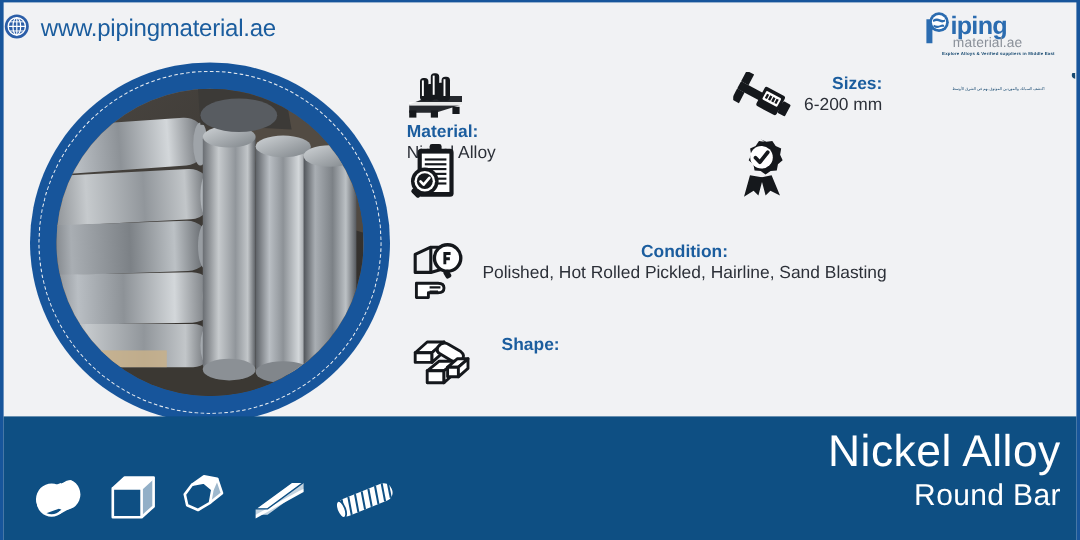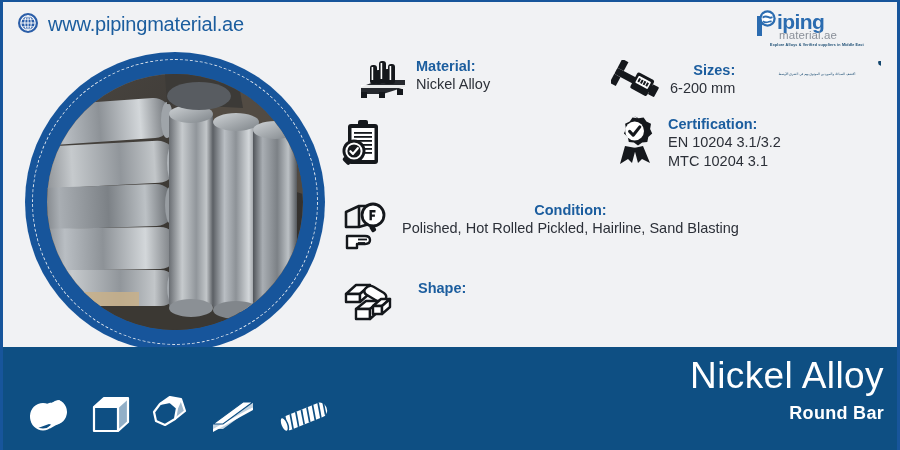--- a/index.html
+++ b/index.html
@@ -24,40 +24,39 @@
   }
 
   
   #header {
     position: absolute;
     left: 0; top: 0;
     width: 100%;
     height: 45px;
     display: flex;
     align-items: center;
-    padding-left: 14px;
   }
 
   #globe-icon {
     width: 22px; height: 22px;
     flex: 0 0 22px;
     margin-right: 9px;
   }
 
   #site-url {
     font-size: 20px;
     color: #1b5d9e;
     letter-spacing: -0.2px;
     white-space: nowrap;
   }
 
   
   #logo {
     position: absolute;
-    right: 16px;
+    right: 1px;
     top: 4px;
     width: 128px;
     text-align: right;
   }
   #logo-mark { display: block; width: 128px; height: 36px; }
   #logo-tagline {
     font-size: 3.6px;
     color: #15486f;
     font-weight: bold;
     letter-spacing: 0.15px;
@@ -142,21 +141,21 @@
     white-space: nowrap;
   }
   .spec-value {
     color: #2c3038;
     font-size: 14.5px;
     line-height: 19px;
     white-space: nowrap;
   }
 
   
-  #row-material     { left: 20px;   top: 4px; }
+  #row-material     { left: 0;   top: 4px; flex-direction: column; }
   #row-standard     { left: 0px;   top: 66px; }
   #row-sizes        { left: 272px; top: 8px; text-align: right; }
   #row-certification{ left: 272px; top: 62px; }
   #row-condition    { left: 4px;   top: 148px; text-align: center; }
   #row-shape        { left: 4px;   top: 226px; gap: 16px; }
 
   
   #banner {
     position: absolute;
     left: -3px;
@@ -175,23 +174,23 @@
   #banner-title {
     color: #ffffff;
     font-size: 37px;
     line-height: 42px;
     font-weight: normal;
     letter-spacing: 0.4px;
     white-space: nowrap;
   }
   #banner-subtitle {
     color: #ffffff;
-    font-size: 18px;
+    font-size: 25px;
     line-height: 32px;
-    font-weight: bold;
+    font-weight: normal;
     letter-spacing: 0.3px;
     white-space: nowrap;
     text-align: right;
   }
 
   #banner-shapes {
     position: absolute;
     left: 26px;
     bottom: 14px;
     display: flex;
@@ -406,25 +405,20 @@
         <svg width="48" height="52" viewBox="0 0 48 52">
           <g fill="#15181c">
             <path d="M14 32 L9 50 L17 45 L21 49 L25 34 Z"></path>
             <path d="M32 32 L39 49 L31 45 L27 49 L23 34 Z"></path>
           </g>
           <path d="M23 2 l4.6 2.2 l5 -0.8 l2.8 4.2 l4.6 2.2 l-0.9 5.1 l2.1 4.7 l-3.9 3.3 l-1 5.1 l-5.1 0.5 l-4.2 3 l-4.1 -3 l-5.1 -0.5 l-1 -5.1 l-3.9 -3.3 l2.1 -4.7 l-0.9 -5.1 l4.6 -2.2 l2.8 -4.2 l5 0.8 z" fill="#15181c"></path>
           <circle cx="23.6" cy="17" r="9.4" fill="#ffffff"></circle>
           <path d="M18.6 17.4 L22.2 21.2 L28.8 12.9" fill="none" stroke="#15181c" stroke-width="3.1" stroke-linecap="round" stroke-linejoin="round"></path>
         </svg>
       </span>
-      <span class="spec-text">
-        <span class="spec-label">Certification:</span>
-        <span class="spec-value" style="display:block">EN 10204 3.1/3.2</span>
-        <span class="spec-value" style="display:block">MTC 10204 3.1</span>
-      </span>
     </div>
 
     <div class="spec-row" id="row-condition">
       <span class="spec-icon">
         <svg width="50" height="50" viewBox="0 0 50 50">
           <g fill="none" stroke="#15181c" stroke-width="2.6" stroke-linejoin="round">
             <path d="M3 12 L16 6 L33 6 L33 22 L16 27 L3 27 Z"></path>
             <path d="M16 6 L16 27"></path>
           </g>
           <g>

